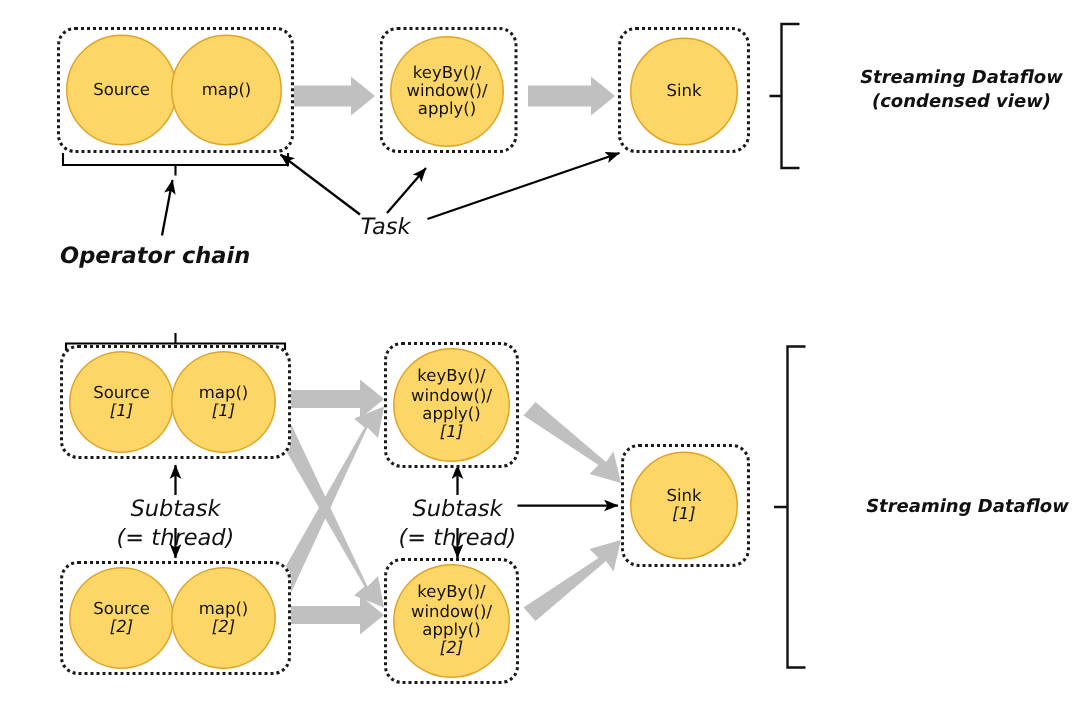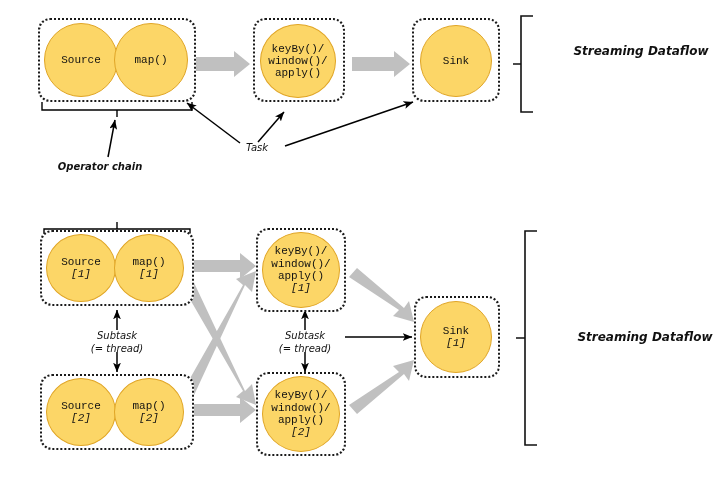--- a/index.html
+++ b/index.html
@@ -33,28 +33,27 @@
     background: #fcd667;
     border: 1.4px solid #e0a526;
     box-sizing: border-box;
     display: flex;
     align-items: center;
     justify-content: center;
     text-align: center;
     color: #111111;
     line-height: 1.12;
     font-size: 11px;
-    font-family: Liberation Mono, monospace;
   }
   .circle .lbl { display: block; }
   .circle .idx { display: block; font-style: italic; }
   .ann {
     position: absolute;
     font-style: italic;
-    font-size: 10px;
+    font-size: 15px;
     color: #111111;
     text-align: center;
     white-space: nowrap;
     line-height: 1.25;
   }
   .side-label {
     position: absolute;
     font-style: italic;
     font-size: 12px;
     color: #111111;
@@ -158,20 +157,21 @@
 <div class="circle" style="left:420px; top:25px; width:72px; height:72px;">
   <span class="lbl">Sink</span>
 </div>
 
 <div class="ann" style="left:40px; top:161px; width:120px;font-weight:bold;">Operator chain</div>
 
 <div class="ann" style="left:227px; top:142px; width:60px;">Task</div>
 
 <div class="side-label" style="left:556px; top:44px; width:170px;">
   <span>Streaming Dataflow</span><br>
+  <span>(condensed view)</span>
 </div>
 
 <div class="node-box" style="left:40px; top:230px; width:154px; height:76px;"></div>
 
 <div class="circle" style="left:46px; top:234px; width:70px; height:68px;">
   <div>
     <span class="lbl">Source</span>
     <span class="idx">[1]</span>
   </div>
 </div>

